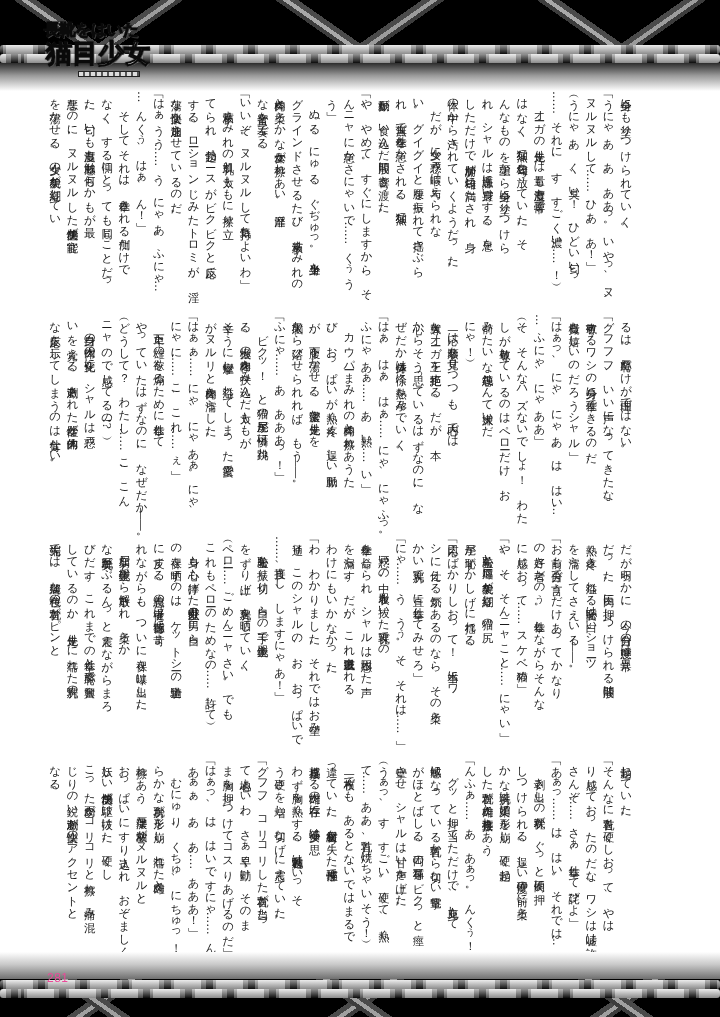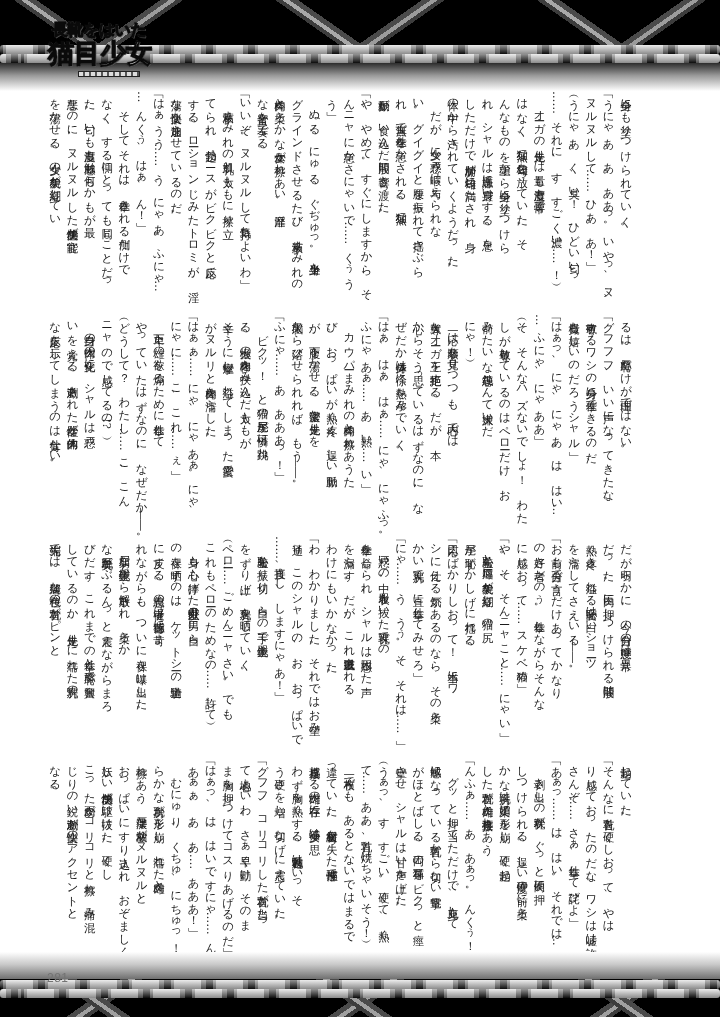--- a/index.html
+++ b/index.html
@@ -29,21 +29,20 @@
       position: absolute; left: 0; top: 63px; width: 720px; height: 28px;
       background: linear-gradient(#2c2c2c, #9a9a9a 45%, #ffffff);
     }
     
     .logo { position: absolute; left: 44px; top: 20px; width: 110px; height: 60px; }
     .logo .l1, .logo .l2 {
       display: block; white-space: nowrap; font-weight: bold; color: #f3f3f3;
       -webkit-text-stroke: 1.1px #0a0a0a;
       text-shadow: 0 0 2px #000, 1px 1px 0 #666;
       font-family: "DejaVu Sans", sans-serif;
-      text-align: center;
     }
     .logo .l1 { font-size: 16px; line-height: 20px; letter-spacing: -0.5px; }
     .logo .l2 { font-size: 26px; line-height: 26px; letter-spacing: 0px; margin-left: 2px; }
     .logo .sub {
       position: absolute; left: 34px; top: 51px; width: 60px; height: 4px;
       background: repeating-linear-gradient(90deg, #ddd 0 4px, #555 4px 6px);
       border: 1px solid #222;
     }
     
     .tier {
@@ -67,21 +66,21 @@
       position: absolute; left: 0; top: 979px; width: 720px; height: 38px;
       background-color: #000;
       background-image:
         repeating-linear-gradient(35deg, transparent 0 62px, #3c3c3c 62px 66px, #a0a0a0 66px 70px, #4a4a4a 70px 75px, transparent 75px 150px),
         repeating-linear-gradient(-35deg, transparent 0 62px, #3c3c3c 62px 66px, #a0a0a0 66px 70px, #4a4a4a 70px 75px, transparent 75px 150px);
     }
     .chain-row.c { top: 980px; }
     .chain-row.d { top: 989px; background-position: 0 0, 21px 0; }
     .page-number {
       position: absolute; left: 47px; top: 971px;
-      font-family: "Liberation Sans", sans-serif; font-size: 12px; color: #737373;
+      font-family: "Liberation Sans", sans-serif; font-size: 12px; color: #ec4899;
       letter-spacing: 0.5px;
     }
   </style>
 </head>
 <body>
 
 <div class="top-black"></div>
 <div class="chain-row a"></div>
 <div class="chain-row b"></div>
 <div class="top-fade"></div>

